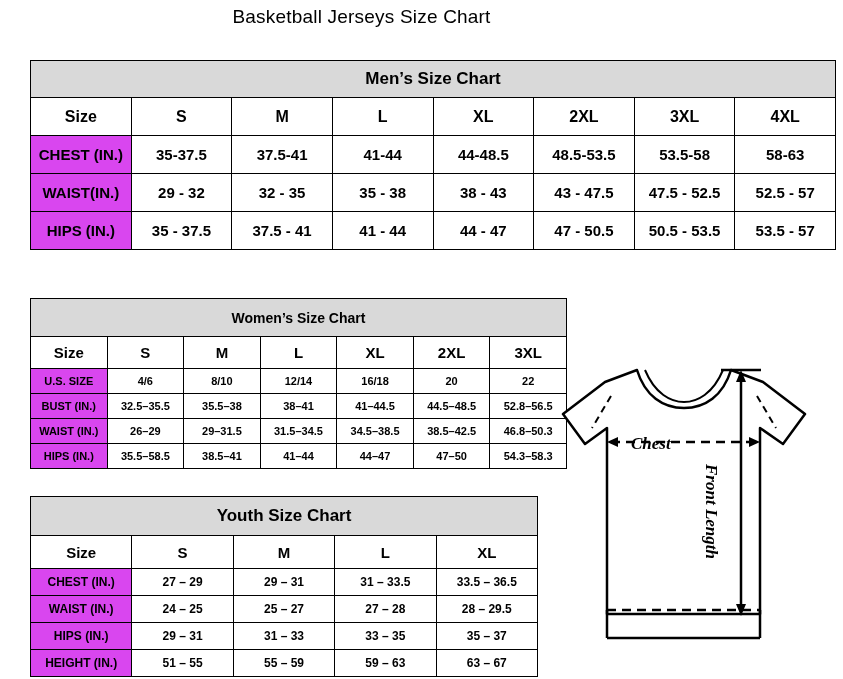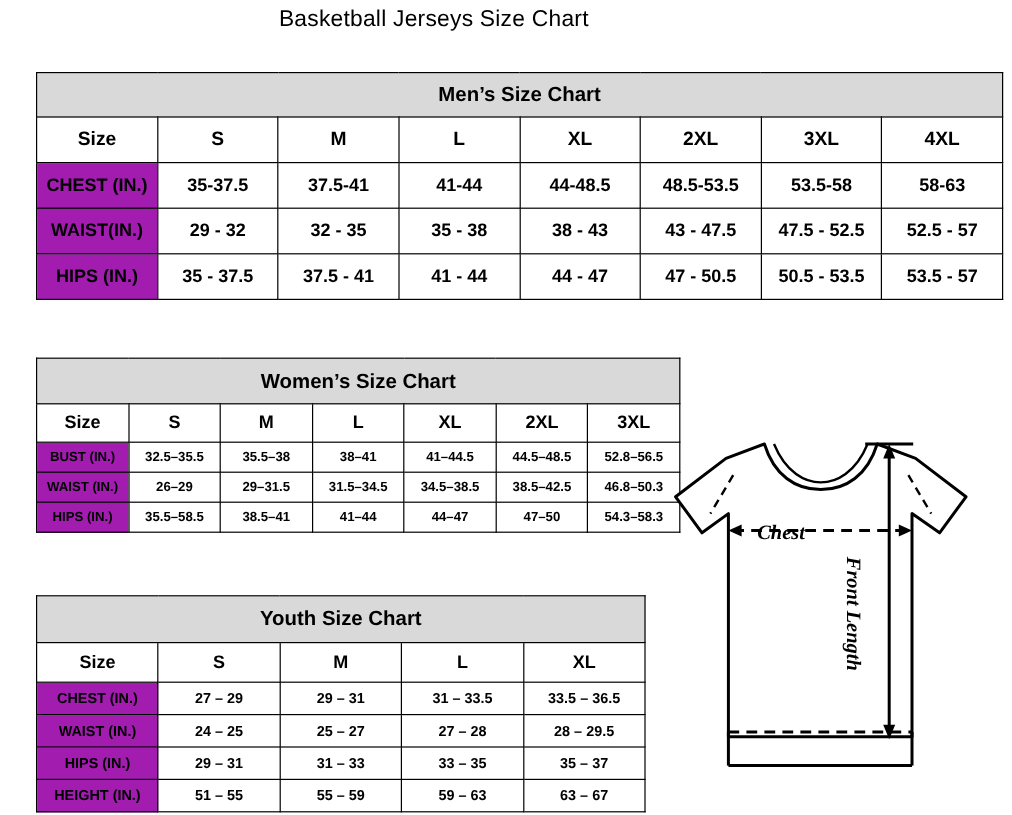--- a/index.html
+++ b/index.html
@@ -37,21 +37,21 @@
     vertical-align: middle;
     font-weight: bold;
     background: #ffffff;
     padding: 0;
   }
   .hdr-band {
     background: #d9d9d9 !important;
     font-weight: bold;
   }
   .row-label-col {
-    background: #a21caf;
+    background: #d946ef;
     text-align: center;
   }
 
   
   #mens-table {
     position: absolute;
     left: 14px;
     top: 60px;
     width: 806px;
   }
@@ -61,21 +61,21 @@
   #mens-table .colsize { width: 98px; }
   #mens-table .sizehdr { font-size: 16px; }
 
   
   #womens-table {
     position: absolute;
     left: 14px;
     top: 298px;
     width: 537px;
   }
-  #womens-table .hdr-band { font-size: 17px; height: 37px; }
+  #womens-table .hdr-band { font-size: 14px; height: 37px; }
   #womens-table .sizehdr { font-size: 15px; height: 31px; }
   #womens-table td { font-size: 11px; height: 24px; }
   #womens-table .col-label { width: 85px; }
   #womens-table .colsize { width: 75px; }
 
   
   #youth-table {
     position: absolute;
     left: 14px;
     top: 496px;
@@ -180,20 +180,29 @@
   <tr>
     <td class="col-label sizehdr">Size</td>
     <td class="colsize sizehdr">S</td>
     <td class="colsize sizehdr">M</td>
     <td class="colsize sizehdr">L</td>
     <td class="colsize sizehdr">XL</td>
     <td class="colsize sizehdr">2XL</td>
     <td class="colsize sizehdr">3XL</td>
   </tr>
   <tr>
+    <td class="row-label-col">U.S. SIZE</td>
+    <td>4/6</td>
+    <td>8/10</td>
+    <td>12/14</td>
+    <td>16/18</td>
+    <td>20</td>
+    <td>22</td>
+  </tr>
+  <tr>
     <td class="row-label-col">BUST  (IN.)</td>
     <td>32.5–35.5</td>
     <td>35.5–38</td>
     <td>38–41</td>
     <td>41–44.5</td>
     <td>44.5–48.5</td>
     <td>52.8–56.5</td>
   </tr>
   <tr>
     <td class="row-label-col">WAIST  (IN.)</td>

